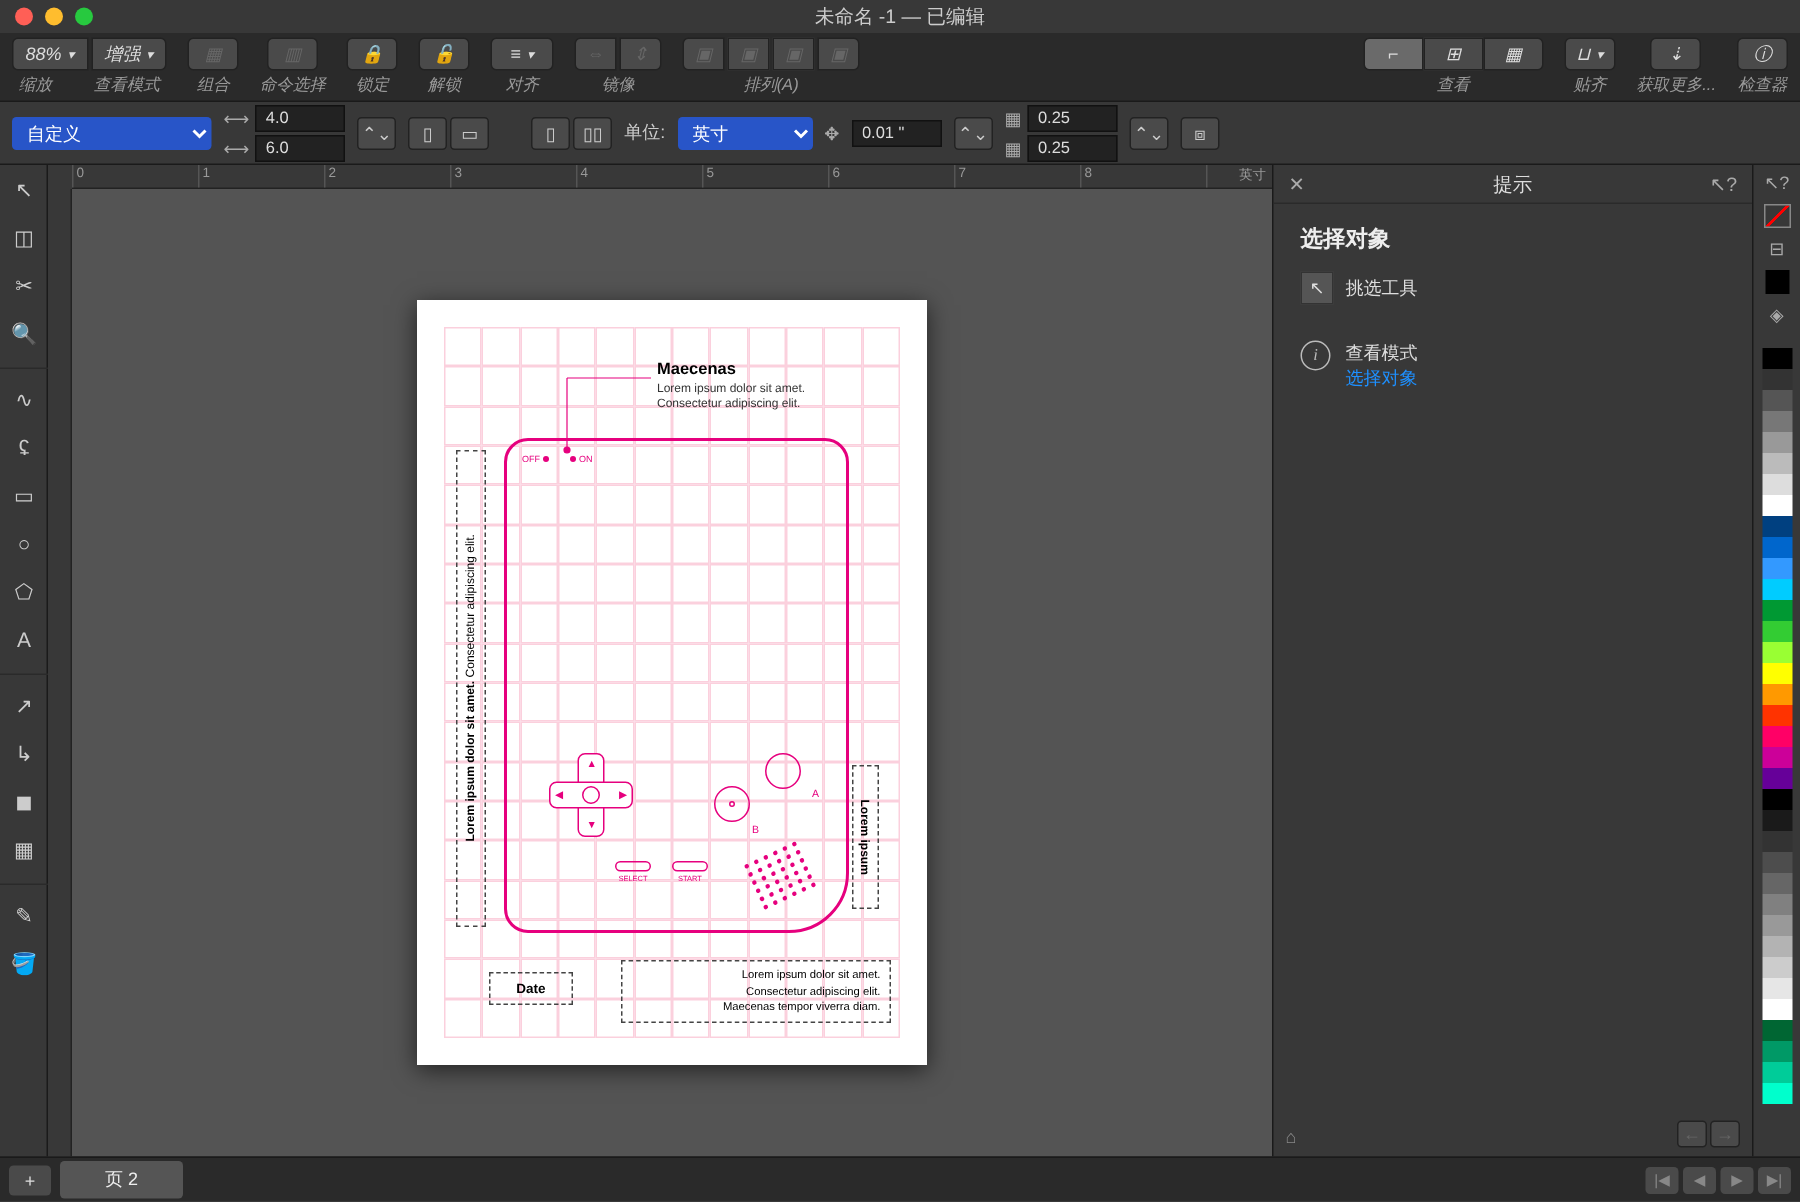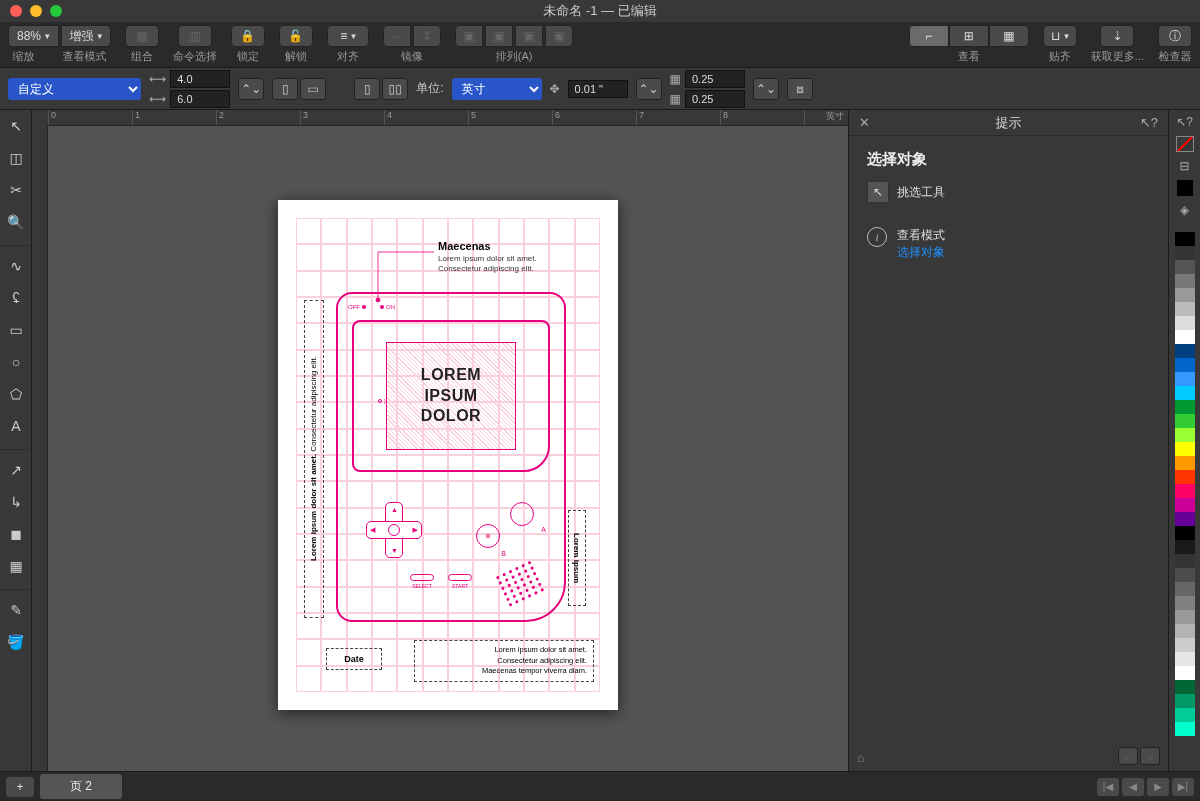--- a/index.html
+++ b/index.html
@@ -6,21 +6,21 @@
   body { width: 1200px; height: 801px; background: #2a2a2a; color: #ccc; overflow: hidden; font-size: 12px; position: relative; }
   
   
   .titlebar { height: 22px; background: #383838; display: flex; align-items: center; position: relative; }
   .traffic-lights { display: flex; gap: 8px; padding-left: 10px; }
   .light { width: 12px; height: 12px; border-radius: 50%; }
   .red { background: #ff5f56; } .yellow { background: #ffbd2e; } .green { background: #27c93f; }
   .title { position: absolute; left: 50%; transform: translateX(-50%); color: #ccc; font-size: 13px; }
   
   
-  .toolbar { height: 46px; background: #2a2a2a; display: flex; align-items: center; padding: 1px 8px; gap: 14px; border-bottom: 1px solid #1a1a1a; }
+  .toolbar { height: 46px; background: #2a2a2a; display: flex; align-items: center; padding: 1px 8px; gap: 14px; border-bottom: 1px solid #1a1a1a; font-style: italic; }
   .tb-group { display: flex; flex-direction: column; align-items: center; gap: 2px; font-size: 11px; color: #999; }
   .tb-btn { background: #4a4a4a; border: 1px solid #222; border-radius: 4px; height: 22px; display: flex; align-items: center; justify-content: center; color: #ddd; padding: 0 8px; font-size: 12px; }
   .tb-row { display: flex; gap: 2px; }
   .tb-row .tb-btn { border-radius: 0; }
   .tb-row .tb-btn:first-child { border-radius: 4px 0 0 4px; }
   .tb-row .tb-btn:last-child { border-radius: 0 4px 4px 0; }
   .tb-seg { display: flex; }
   .tb-seg .tb-btn { border-radius: 0; background: #4a4a4a; }
   .tb-seg .tb-btn:first-child { border-radius: 4px 0 0 4px; }
   .tb-seg .tb-btn:last-child { border-radius: 0 4px 4px 0; }
@@ -509,29 +509,20 @@
         <circle cx="4" cy="52" r="2" fill="#e6007e"></circle>
         <line x1="4" y1="52" x2="4" y2="4"></line>
         <line x1="4" y1="4" x2="60" y2="4"></line>
       </svg>
 
     <div class="gameboy">
       <div class="gb-top">
           <span><span>OFF</span><span class="gb-dot"></span></span>
           <span><span class="gb-dot"></span><span>ON</span></span>
         </div>
-      <div class="gb-screen-outer">
-        <div class="gb-led">
-            <div class="gb-led-dot"></div>
-            <span class="gb-led-lines">))</span>
-          </div>
-        <div class="gb-screen">
-          <div class="gb-screen-text"><span>LOREM</span><br><span>IPSUM</span><br><span>DOLOR</span></div>
-        </div>
-      </div>
       <div class="dpad">
         <div class="dpad-v"></div>
           <div class="dpad-h"></div>
           <div class="dpad-c"></div>
         <div class="dpad-arrow" style="top:4px;left:25px">▲</div>
           <div class="dpad-arrow" style="bottom:4px;left:25px">▼</div>
         <div class="dpad-arrow" style="top:24px;left:4px">◀</div>
           <div class="dpad-arrow" style="top:24px;right:4px">▶</div>
       </div>
       <div class="btn-a"></div>

